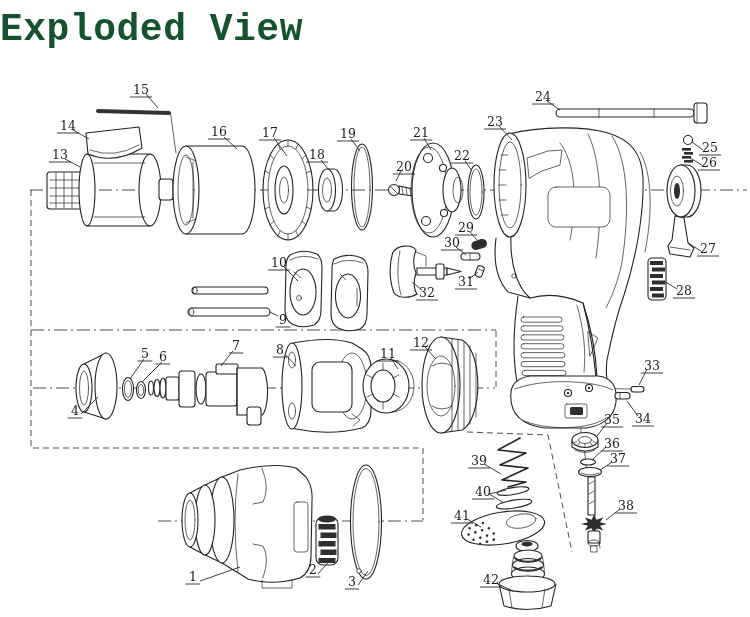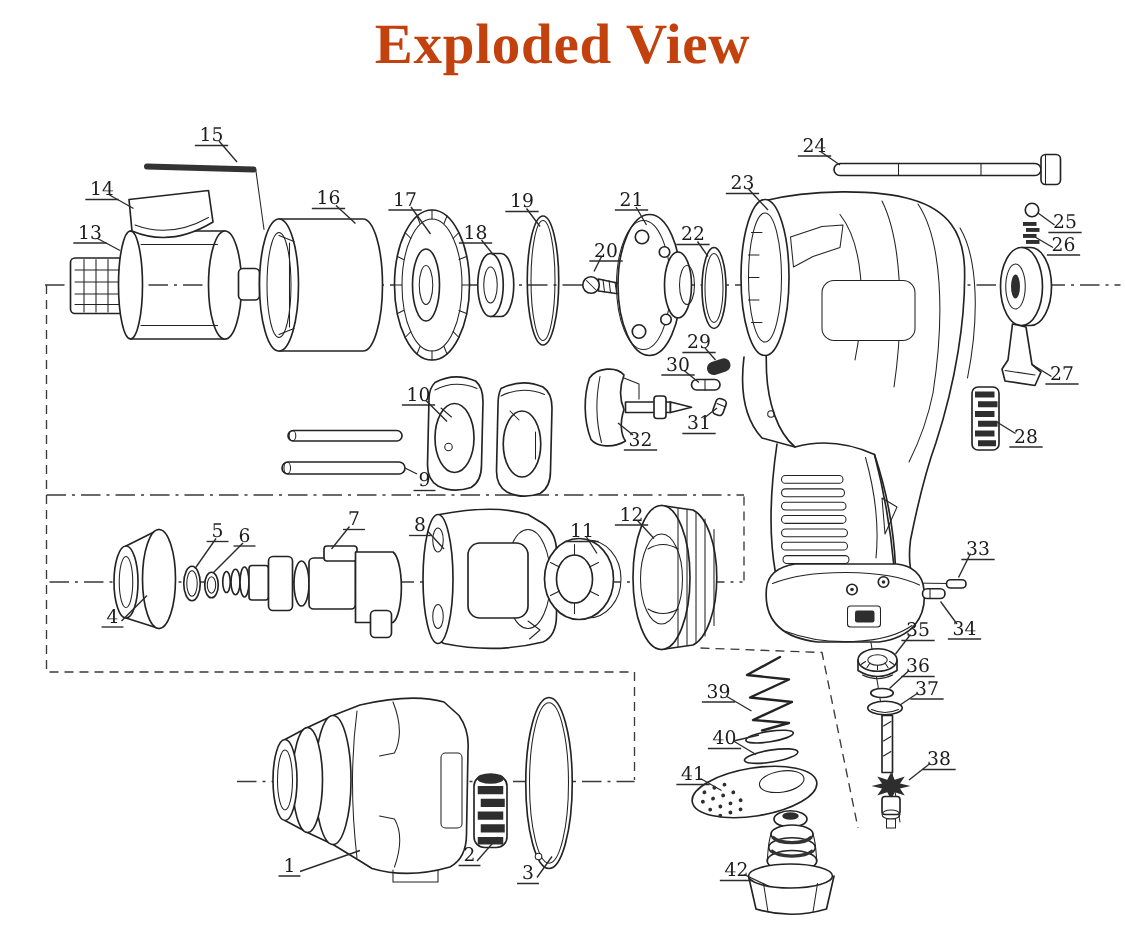--- a/index.html
+++ b/index.html
@@ -1,20 +1,20 @@
 <!DOCTYPE html>
 <html><head>
 <meta charset="utf-8">
 <style>
   html,body{margin:0;padding:0;background:#fff;}
   .stage{position:relative;width:750px;height:617px;background:#fff;overflow:hidden;
          font-family:"Liberation Sans",sans-serif;}
-  h1.title{position:absolute;top:8px;left:0;width:100%;text-align:center;margin:0;
-           font-family:Liberation Serif, serif;font-weight:700;font-size:38px;
-           letter-spacing:.5px;color:#c2410c;}
+  h1.title{position:absolute;top:8px;left:0;width:100%;margin:0;
+           font-family:Liberation Mono, monospace;font-weight:700;font-size:38px;
+           letter-spacing:.5px;color:#14532d;}
   svg.canvas{position:absolute;left:0;top:0;}
   svg .ln{stroke:#232323;stroke-width:1.1;fill:none;stroke-linecap:round;stroke-linejoin:round;}
   svg .f{fill:#ffffff;}
   svg .t{stroke-width:.7;}
   svg .k{fill:#2e2e2e;stroke:none;}
   svg .d1{stroke:#3a3a3a;stroke-width:.9;fill:none;stroke-dasharray:13 4 2 4;}
   svg .d2{stroke:#3a3a3a;stroke-width:.9;fill:none;stroke-dasharray:6 4;}
   svg .co text{font:12.5px "DejaVu Serif",serif;fill:#1c1c1c;text-anchor:middle;}
   svg .co line{stroke:#2b2b2b;stroke-width:.9;}
 </style>

